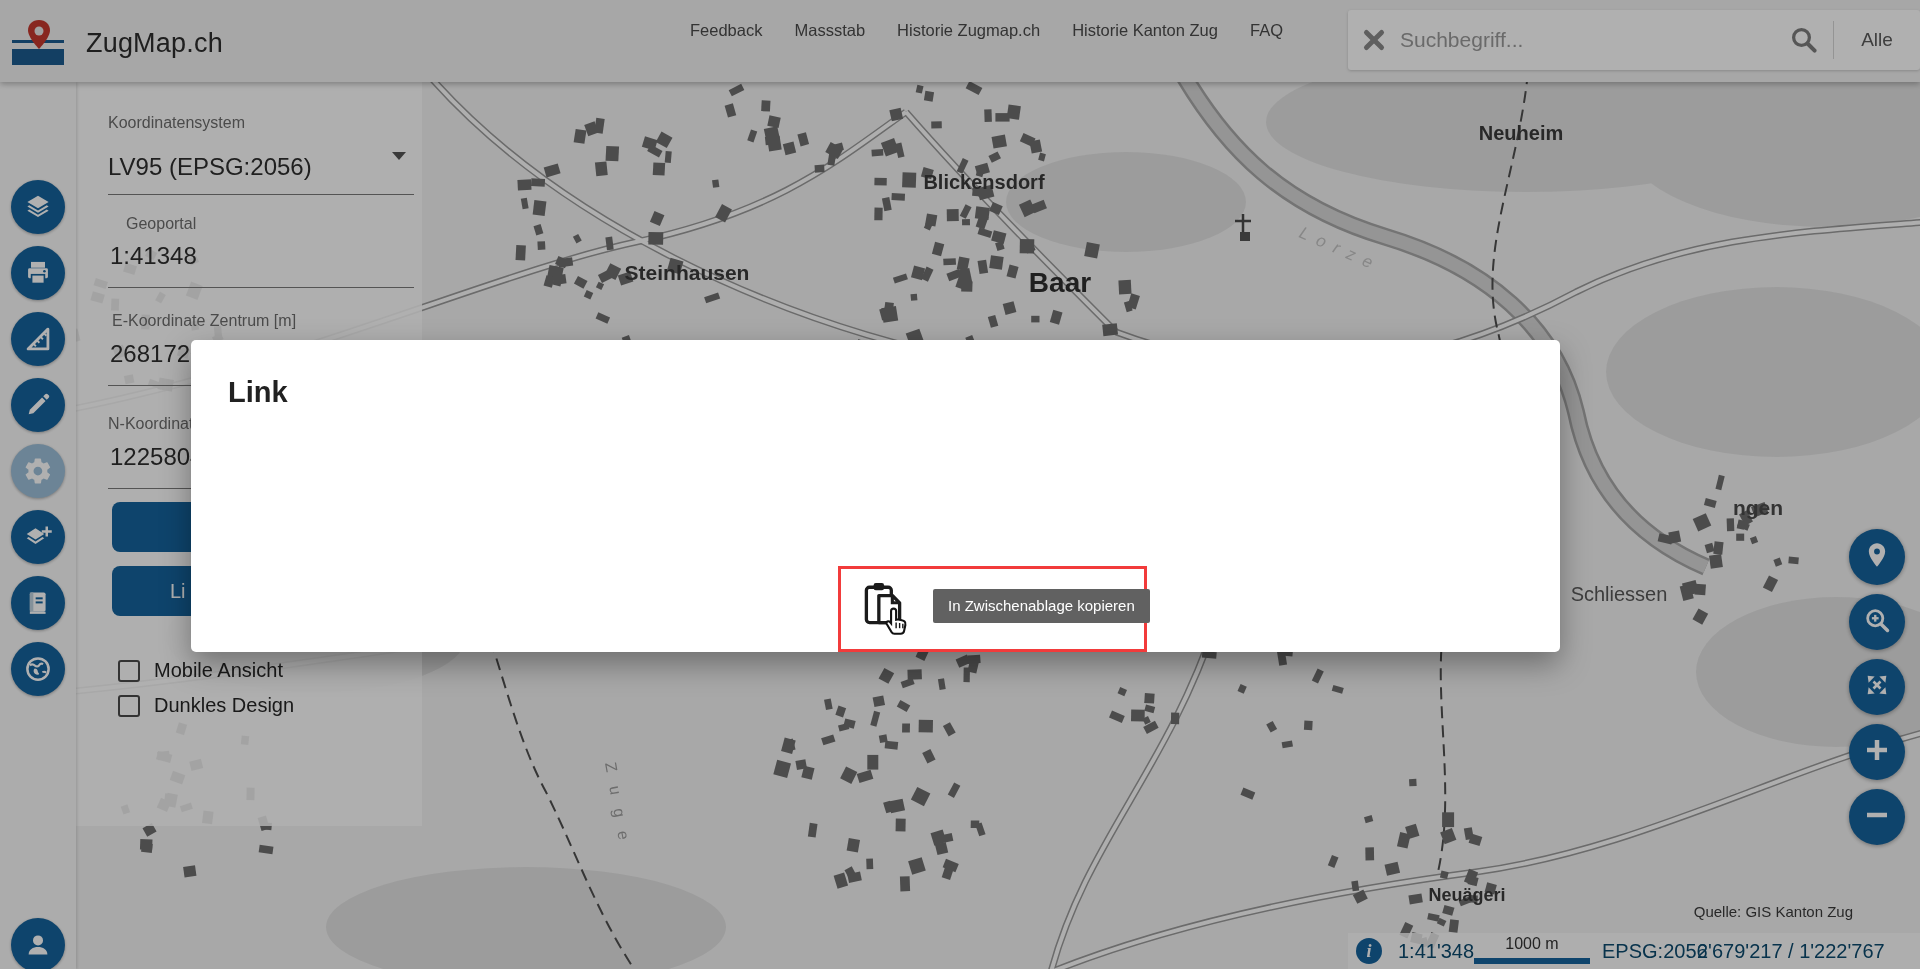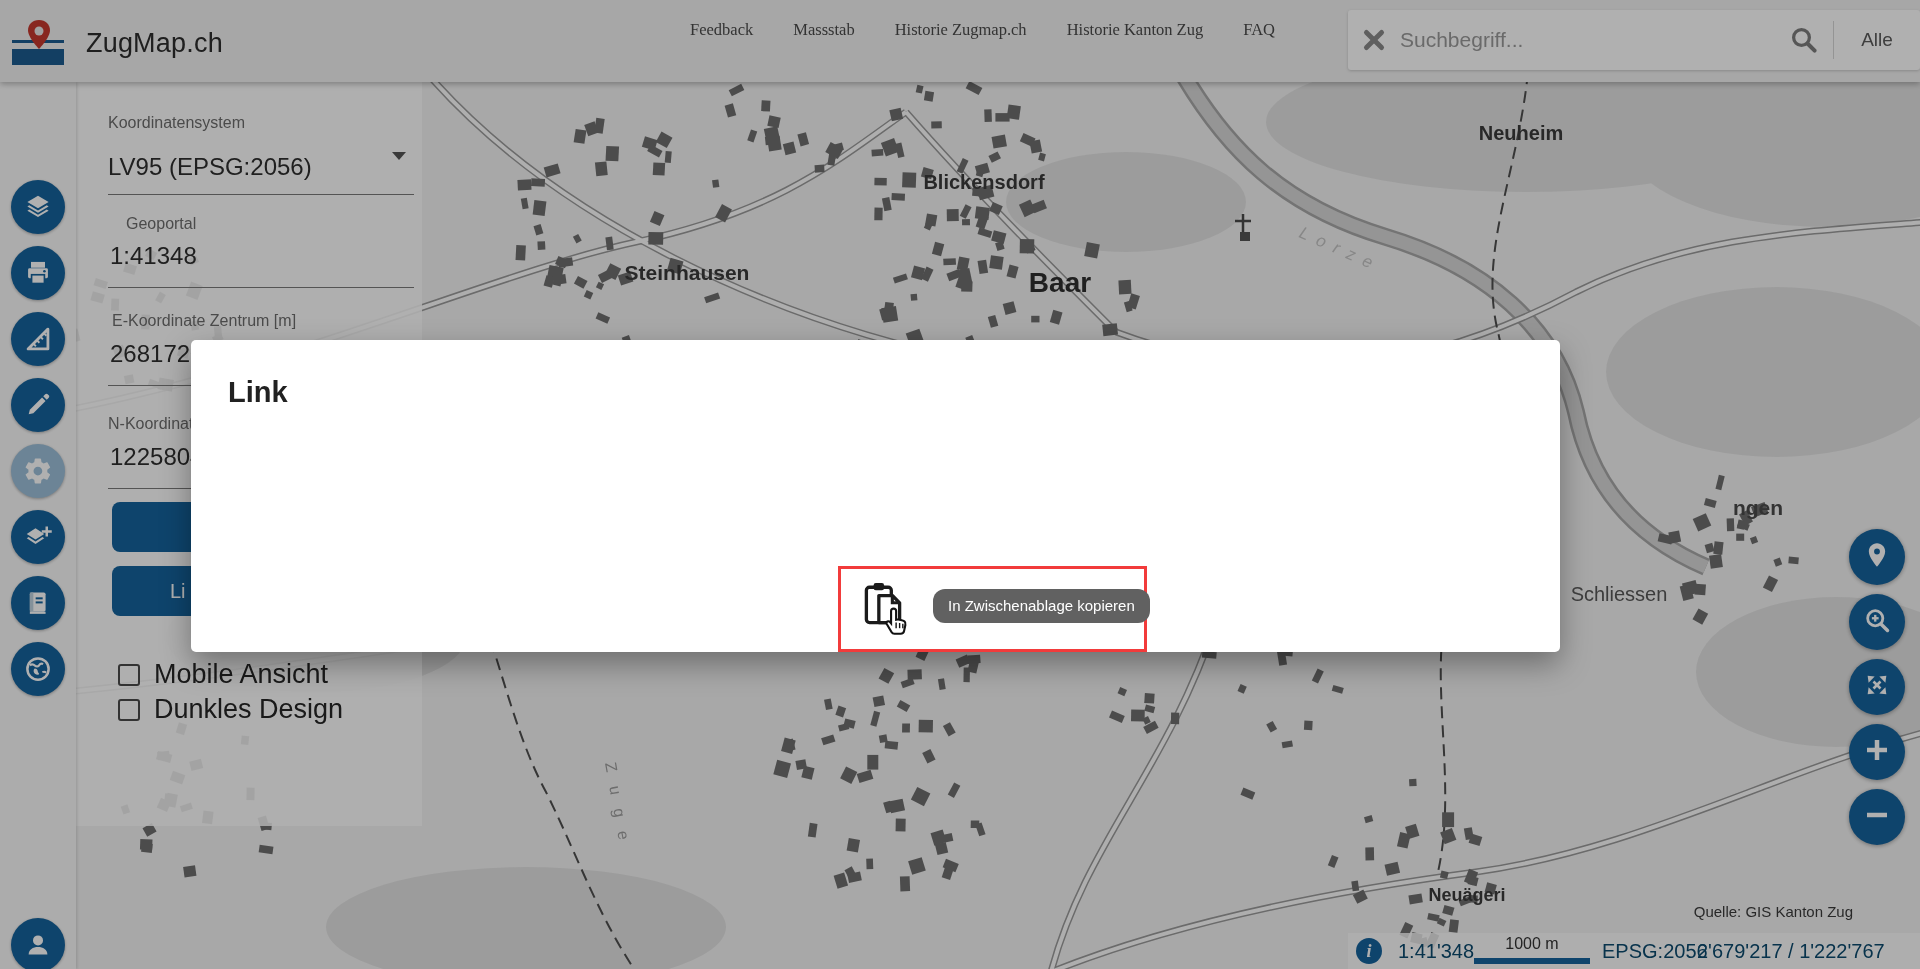--- a/index.html
+++ b/index.html
@@ -5,21 +5,21 @@
   * { margin:0; padding:0; box-sizing:border-box; }
   html,body { width:1920px; height:969px; overflow:hidden; background:#888; }
   body { font-family:"Liberation Sans", sans-serif; }
   #app { position:relative; width:1920px; height:969px; overflow:hidden; background:#f4f4f4; }
 
   
   .header { position:absolute; left:0; top:0; width:1920px; height:82px; background:#f2f2f2;
             box-shadow:0 2px 6px rgba(0,0,0,.28); z-index:30; }
   .brand { position:absolute; left:10px; top:12px; display:flex; align-items:center; }
   .brand-text { margin-left:18px; font-size:27px; color:#2e2e2e; letter-spacing:.2px; }
-  .nav { position:absolute; left:690px; top:0; height:60px; display:flex; gap:40px; align-items:center;font-family:Liberation Serif, serif; }
+  .nav { position:absolute; left:690px; top:0; height:60px; display:flex; gap:32px; align-items:center; }
   .nav a { font-size:16.5px; color:#4b4b4b; text-decoration:none; cursor:pointer; white-space:nowrap; }
   .search { position:absolute; left:1348px; top:10px; width:572px; height:60px; background:#ffffff;
             border-radius:3px; box-shadow:0 1px 3px rgba(0,0,0,.18); display:flex; align-items:center; }
   .search .clear { width:52px; height:100%; display:flex; align-items:center; justify-content:center; cursor:pointer; }
   .search input { flex:1; border:none; outline:none; font-size:21px; color:#444; background:transparent;
                   font-family:"Liberation Sans", sans-serif; }
   .search input::placeholder { color:#9a9a9a; }
   .search .mag { width:58px; height:100%; display:flex; align-items:center; justify-content:center; cursor:pointer; }
   .search .divider { width:1px; height:38px; background:#d7d7d7; }
   .search .scope { width:86px; text-align:center; font-size:19px; color:#5a5a5a; cursor:pointer; }
@@ -40,21 +40,21 @@
   .fld-value { position:absolute; font-size:24px; color:#2f2f2f; }
   .fld-line  { position:absolute; height:1px; background:#7a7a7a; }
   .caret { position:absolute; width:0; height:0; border-left:7px solid transparent;
            border-right:7px solid transparent; border-top:8px solid #555; }
   .pbtn { position:absolute; left:36px; width:300px; height:50px; background:#15639d; border:none;
           border-radius:8px; color:#fff; font-size:20px; cursor:pointer; text-align:left;
           font-family:"Liberation Sans", sans-serif; }
   .pbtn span { margin-left:58px; }
   .chk-row { position:absolute; left:42px; display:flex; align-items:center; gap:14px; }
   .chk-box { width:22px; height:22px; border:2.5px solid #4a4a4a; border-radius:3px; background:transparent; cursor:pointer; }
-  .chk-label { font-size:27px; color:#262626; }
+  .chk-label { font-size:20px; color:#262626; }
 
   
   .map { position:absolute; left:76px; top:82px; width:1844px; height:887px; background:#f4f4f4; overflow:hidden; z-index:1; }
   .map-label { position:absolute; white-space:nowrap; pointer-events:none; }
   .attribution { position:absolute; right:67px; top:903px; font-size:15px; color:#3b3b3b; z-index:15; }
 
   
   .statusbar { position:absolute; left:1348px; top:933px; width:572px; height:36px;
                background:rgba(255,255,255,.82); z-index:15; display:block; }
   .info-btn { position:absolute; left:8px; top:5px; width:26px; height:26px; border-radius:50%;
@@ -73,21 +73,21 @@
   .backdrop { position:absolute; inset:0; background:rgba(0,0,0,.31); z-index:40; }
   .modal { position:absolute; left:191px; top:340px; width:1369px; height:312px; background:#fff;
            border-radius:5px; box-shadow:0 12px 30px rgba(0,0,0,.35); z-index:50; }
   .modal-title { position:absolute; left:37px; top:36px; font-size:29px; font-weight:600; color:#212121; }
   .url-field { position:absolute; left:37px; right:32px; top:143px; font-size:20.5px; color:#333;
                white-space:nowrap; overflow:hidden; border-bottom:1px solid #949494; padding-bottom:11px; cursor:text; }
   .highlight-box { position:absolute; left:647px; top:226px; width:309px; height:86px; border:3px solid #f23b3b; }
   .copy-btn { position:absolute; left:14px; top:8px; width:56px; height:64px; background:transparent; border:none; cursor:pointer; }
   .hand { position:absolute; left:40px; top:38px; }
   .tooltip { position:absolute; left:92px; top:20px; height:34px; line-height:34px; padding:0 15px;
-             background:#616161; border-radius:12px; color:#fff; font-size:15px; white-space:nowrap; }
+             background:#616161; border-radius:2px; color:#fff; font-size:15px; white-space:nowrap; }
   .close-btn { position:absolute; left:1358px; top:232px; width:140px; height:44px; background:transparent; border:none;
                font-size:20px; color:#3c3c3c; font-family:"Liberation Sans", sans-serif; cursor:pointer; }
 </style>
 </head>
 <body>
 
 <div id="app">
 
   <div class="map">
     <svg width="1844" height="887" viewBox="0 0 1844 887">

